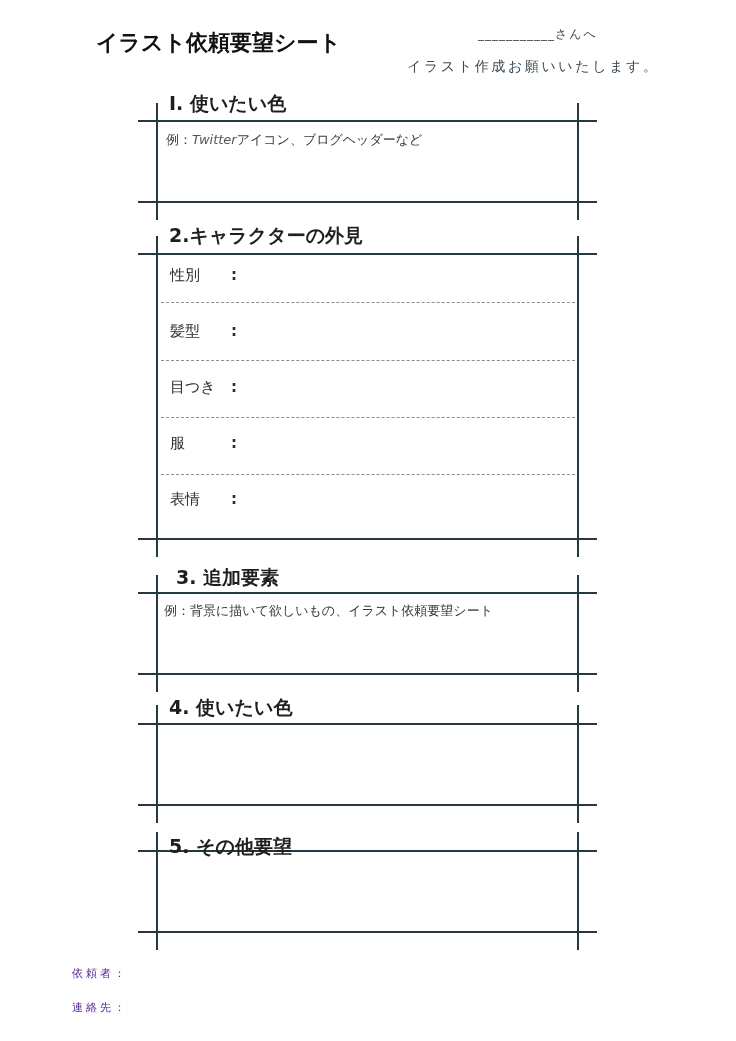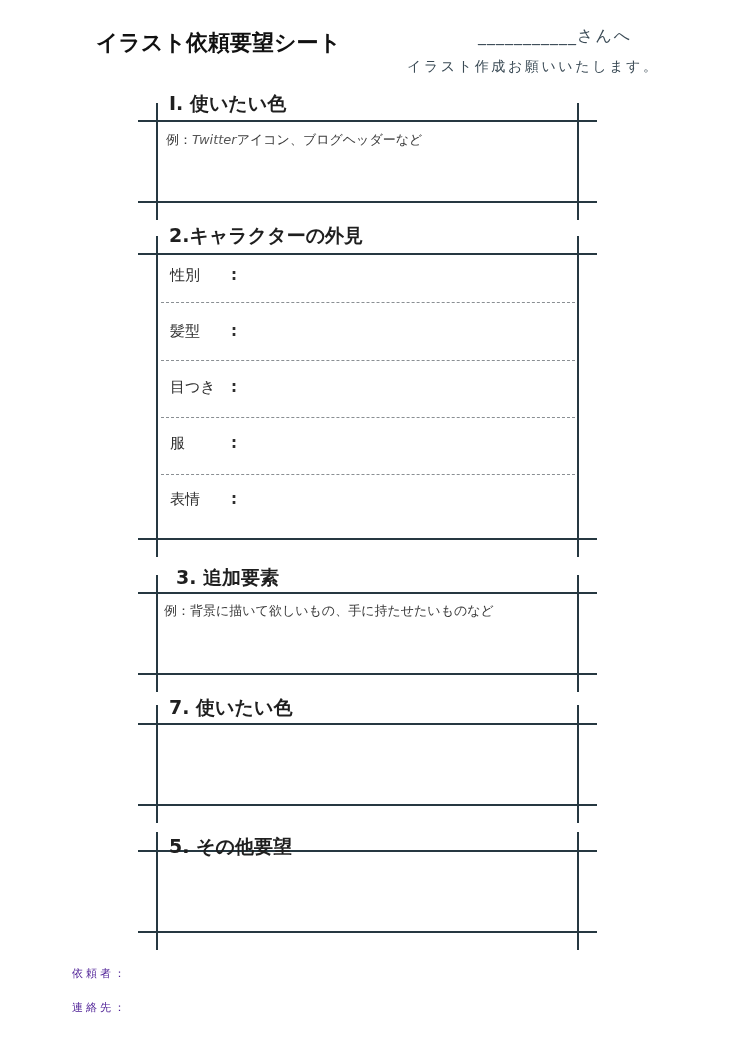--- a/index.html
+++ b/index.html
@@ -1,20 +1,20 @@
 <!DOCTYPE html>
 <html><head>
 <meta charset="utf-8">
 <style>
   html, body { margin:0; padding:0; background:#ffffff; }
   body { width:736px; height:1041px; position:relative; overflow:hidden;
          font-family:"DejaVu Sans","Liberation Sans",sans-serif; color:#2b2b2b; }
   .abs { position:absolute; }
   .title { left:96px; top:28px; font-size:22px; font-weight:bold; color:#111; letter-spacing:0px; }
-  .to-line { left:478px; top:26px; font-size:16px; color:#3a4a55; letter-spacing:2px; white-space:nowrap; }
+  .to-line { left:478px; top:26px; font-size:12px; color:#3a4a55; letter-spacing:2px; white-space:nowrap; }
   .to-line .blank { letter-spacing:1px; }
   .subtitle { left:407px; top:58px; font-size:14px; color:#3a4a55; letter-spacing:2.6px; white-space:nowrap; }
   .hline { position:absolute; height:2px; background:#263841; }
   .vline { position:absolute; width:2px; background:#263841; }
   .sec-head { position:absolute; font-size:19px; font-weight:bold; color:#1f1f1f; white-space:nowrap; }
   .hint { position:absolute; font-size:13px; color:#3a3a3a; white-space:nowrap;text-align:center; }
   .hint i { font-family:"DejaVu Sans",sans-serif; font-style:italic; color:#555; }
   .field-label { position:absolute; font-size:15px; color:#2e2e2e; white-space:nowrap; }
   .colon { position:absolute; font-size:15px; font-weight:bold; color:#2e2e2e; }
   .dash { position:absolute; height:0; border-top:1.5px dashed #8a8f93; }
@@ -70,30 +70,30 @@
   <div class="colon" style="left:231px; top:490px;">:</div>
   <div class="abs" style="left:245px; top:486px; width:328px; height:34px;"></div>
 </div>
 
 <div>
   <div class="vline" style="left:156px; top:575px; height:117px;"></div>
   <div class="vline" style="left:577px; top:575px; height:117px;"></div>
   <div class="hline" style="left:138px; top:592px; width:459px;"></div>
   <div class="hline" style="left:138px; top:673px; width:459px;"></div>
   <div class="sec-head" style="left:176px; top:565px;">3. 追加要素</div>
-  <div class="hint" style="left:164px; top:602px;">例：背景に描いて欲しいもの、手に持たせたいものなど</div>
+  <div class="hint" style="left:164px; top:602px;">例：背景に描いて欲しいもの、イラスト依頼要望シート</div>
   <div class="abs" style="left:160px; top:622px; width:414px; height:48px;"></div>
 </div>
 
 <div>
   <div class="vline" style="left:156px; top:705px; height:118px;"></div>
   <div class="vline" style="left:577px; top:705px; height:118px;"></div>
   <div class="hline" style="left:138px; top:723px; width:459px;"></div>
   <div class="hline" style="left:138px; top:804px; width:459px;"></div>
-  <div class="sec-head" style="left:169px; top:695px;">7. 使いたい色</div>
+  <div class="sec-head" style="left:169px; top:695px;">4. 使いたい色</div>
   <div class="abs" style="left:160px; top:728px; width:414px; height:72px;"></div>
 </div>
 
 <div>
   <div class="vline" style="left:156px; top:832px; height:118px;"></div>
   <div class="vline" style="left:577px; top:832px; height:118px;"></div>
   <div class="hline" style="left:138px; top:850px; width:459px;"></div>
   <div class="hline" style="left:138px; top:931px; width:459px;"></div>
   <div class="sec-head" style="left:169px; top:821px;margin-top:13px;">5. その他要望</div>
   <div class="abs" style="left:160px; top:855px; width:414px; height:72px;"></div>

